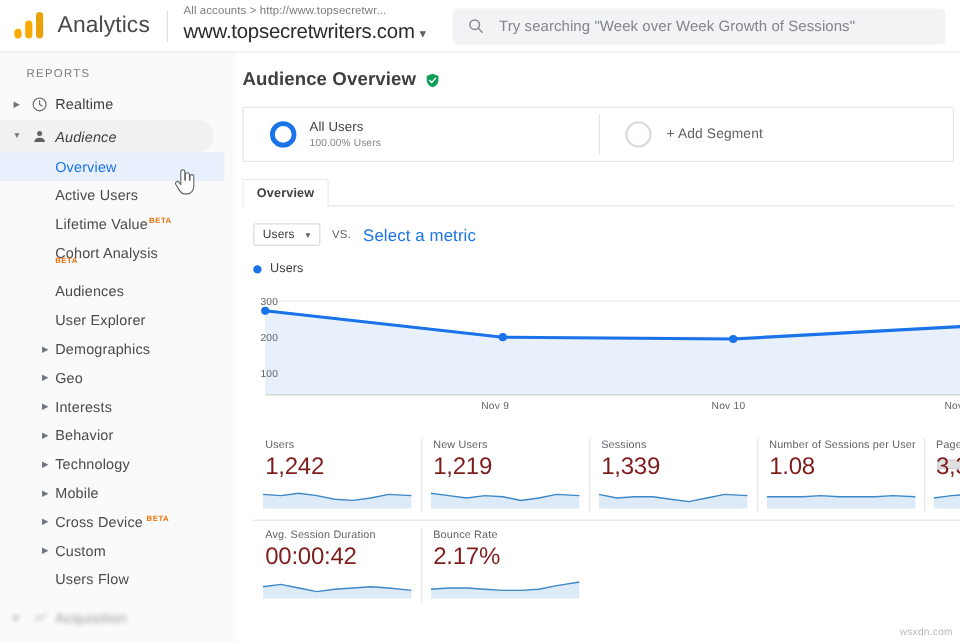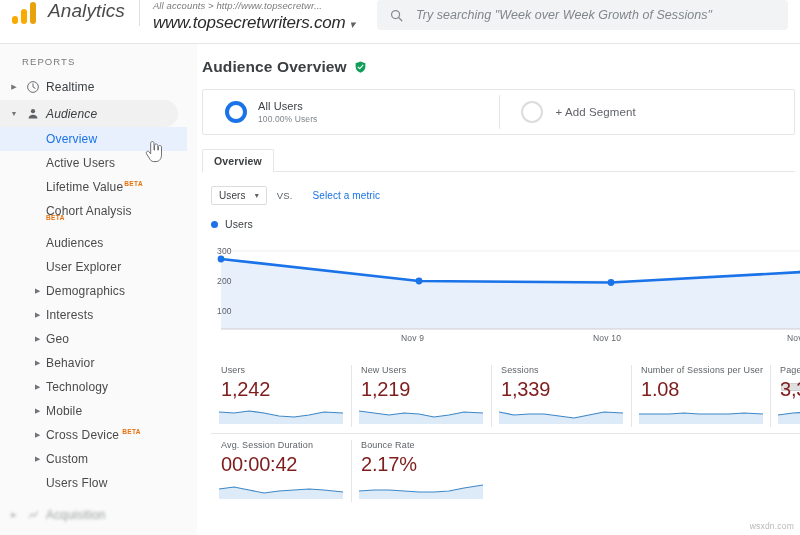--- a/index.html
+++ b/index.html
@@ -10,21 +10,21 @@
     background: #fff;
     font-family: "Liberation Sans", sans-serif;
     -webkit-font-smoothing: antialiased;
   }
   #app { position: relative; width: 800px; height: 535px; background: #fff; }
 
   
   .topbar {
     position: absolute; top: 0; left: 0; width: 800px; height: 44px;
     background: #fff; border-bottom: 1px solid #e4e6e8;
-    display: flex; align-items: flex-start; font-style: italic;
+    display: flex; align-items: center;
   }
   .ga-logo { width: 30px; height: 28px; margin-left: 10px; position: relative; flex: 0 0 auto; }
   .ga-logo .bar { position: absolute; bottom: 4px; border-radius: 2px 2px 1px 1px; }
   .ga-logo .b1 { left: 2px;  width: 6px;  height: 8px;  background: #f9ab00; border-radius: 3px; }
   .ga-logo .b2 { left: 11px; width: 6px;  height: 15px; background: #f9ab00; border-radius: 3px; }
   .ga-logo .b3 { left: 20px; width: 6px;  height: 22px; background: #e8a20c; border-radius: 3px; }
   .brand-name {
     font-size: 19px; color: #4a4a4a; margin-left: 8px; letter-spacing: .1px;
     font-weight: 400; white-space: nowrap;
   }
@@ -134,21 +134,21 @@
   }
 
   .metric-row { display: flex; align-items: center; margin: 14px 0 0 14px; }
   .metric-select {
     border: 1px solid #dadce0; border-radius: 2px; height: 19px; padding: 0 7px;
     display: flex; align-items: center; background: #fff; cursor: pointer;
   }
   .metric-select .lbl { font-size: 10px; color: #3c4043; letter-spacing: .1px; }
   .metric-select .cv { font-size: 8px; color: #5f6368; margin-left: 9px; }
   .vs-label { font-size: 9.5px; color: #5f6368; margin-left: 10px; letter-spacing: .2px; }
-  .select-metric { font-size: 10px; color: #1a73e8; margin-left: 20px; cursor: pointer; letter-spacing: .1px; }
+  .select-metric { font-size: 14px; color: #1a73e8; margin-left: 10px; cursor: pointer; letter-spacing: .1px; }
 
   .legend-row { display: flex; align-items: center; margin: 13px 0 0 14px; }
   .legend-dot { width: 7px; height: 7px; border-radius: 50%; background: #1a73e8; }
   .legend-txt { font-size: 10.5px; color: #3c4043; margin-left: 7px; letter-spacing: .1px; }
 
   .chart-wrap { position: relative; margin-left: 14px; width: 600px; height: 110px; margin-top: 5px; }
   .chart-svg { display: block; }
   .ytick {
     position: absolute; font-size: 8.5px; color: #5f6368; left: 6px; letter-spacing: .2px;
   }
@@ -255,25 +255,25 @@
     </div>
     <div class="nav-sub">
       <div class="txt">User Explorer</div>
     </div>
     <div class="nav-sub">
       <span class="sub-arrow">▶</span>
       <div class="txt">Demographics</div>
     </div>
     <div class="nav-sub">
       <span class="sub-arrow">▶</span>
+      <div class="txt">Geo</div>
+    </div>
+    <div class="nav-sub">
+      <span class="sub-arrow">▶</span>
       <div class="txt">Interests</div>
-    </div>
-    <div class="nav-sub">
-      <span class="sub-arrow">▶</span>
-      <div class="txt">Geo</div>
     </div>
     <div class="nav-sub">
       <span class="sub-arrow">▶</span>
       <div class="txt">Behavior</div>
     </div>
     <div class="nav-sub">
       <span class="sub-arrow">▶</span>
       <div class="txt">Technology</div>
     </div>
     <div class="nav-sub">

